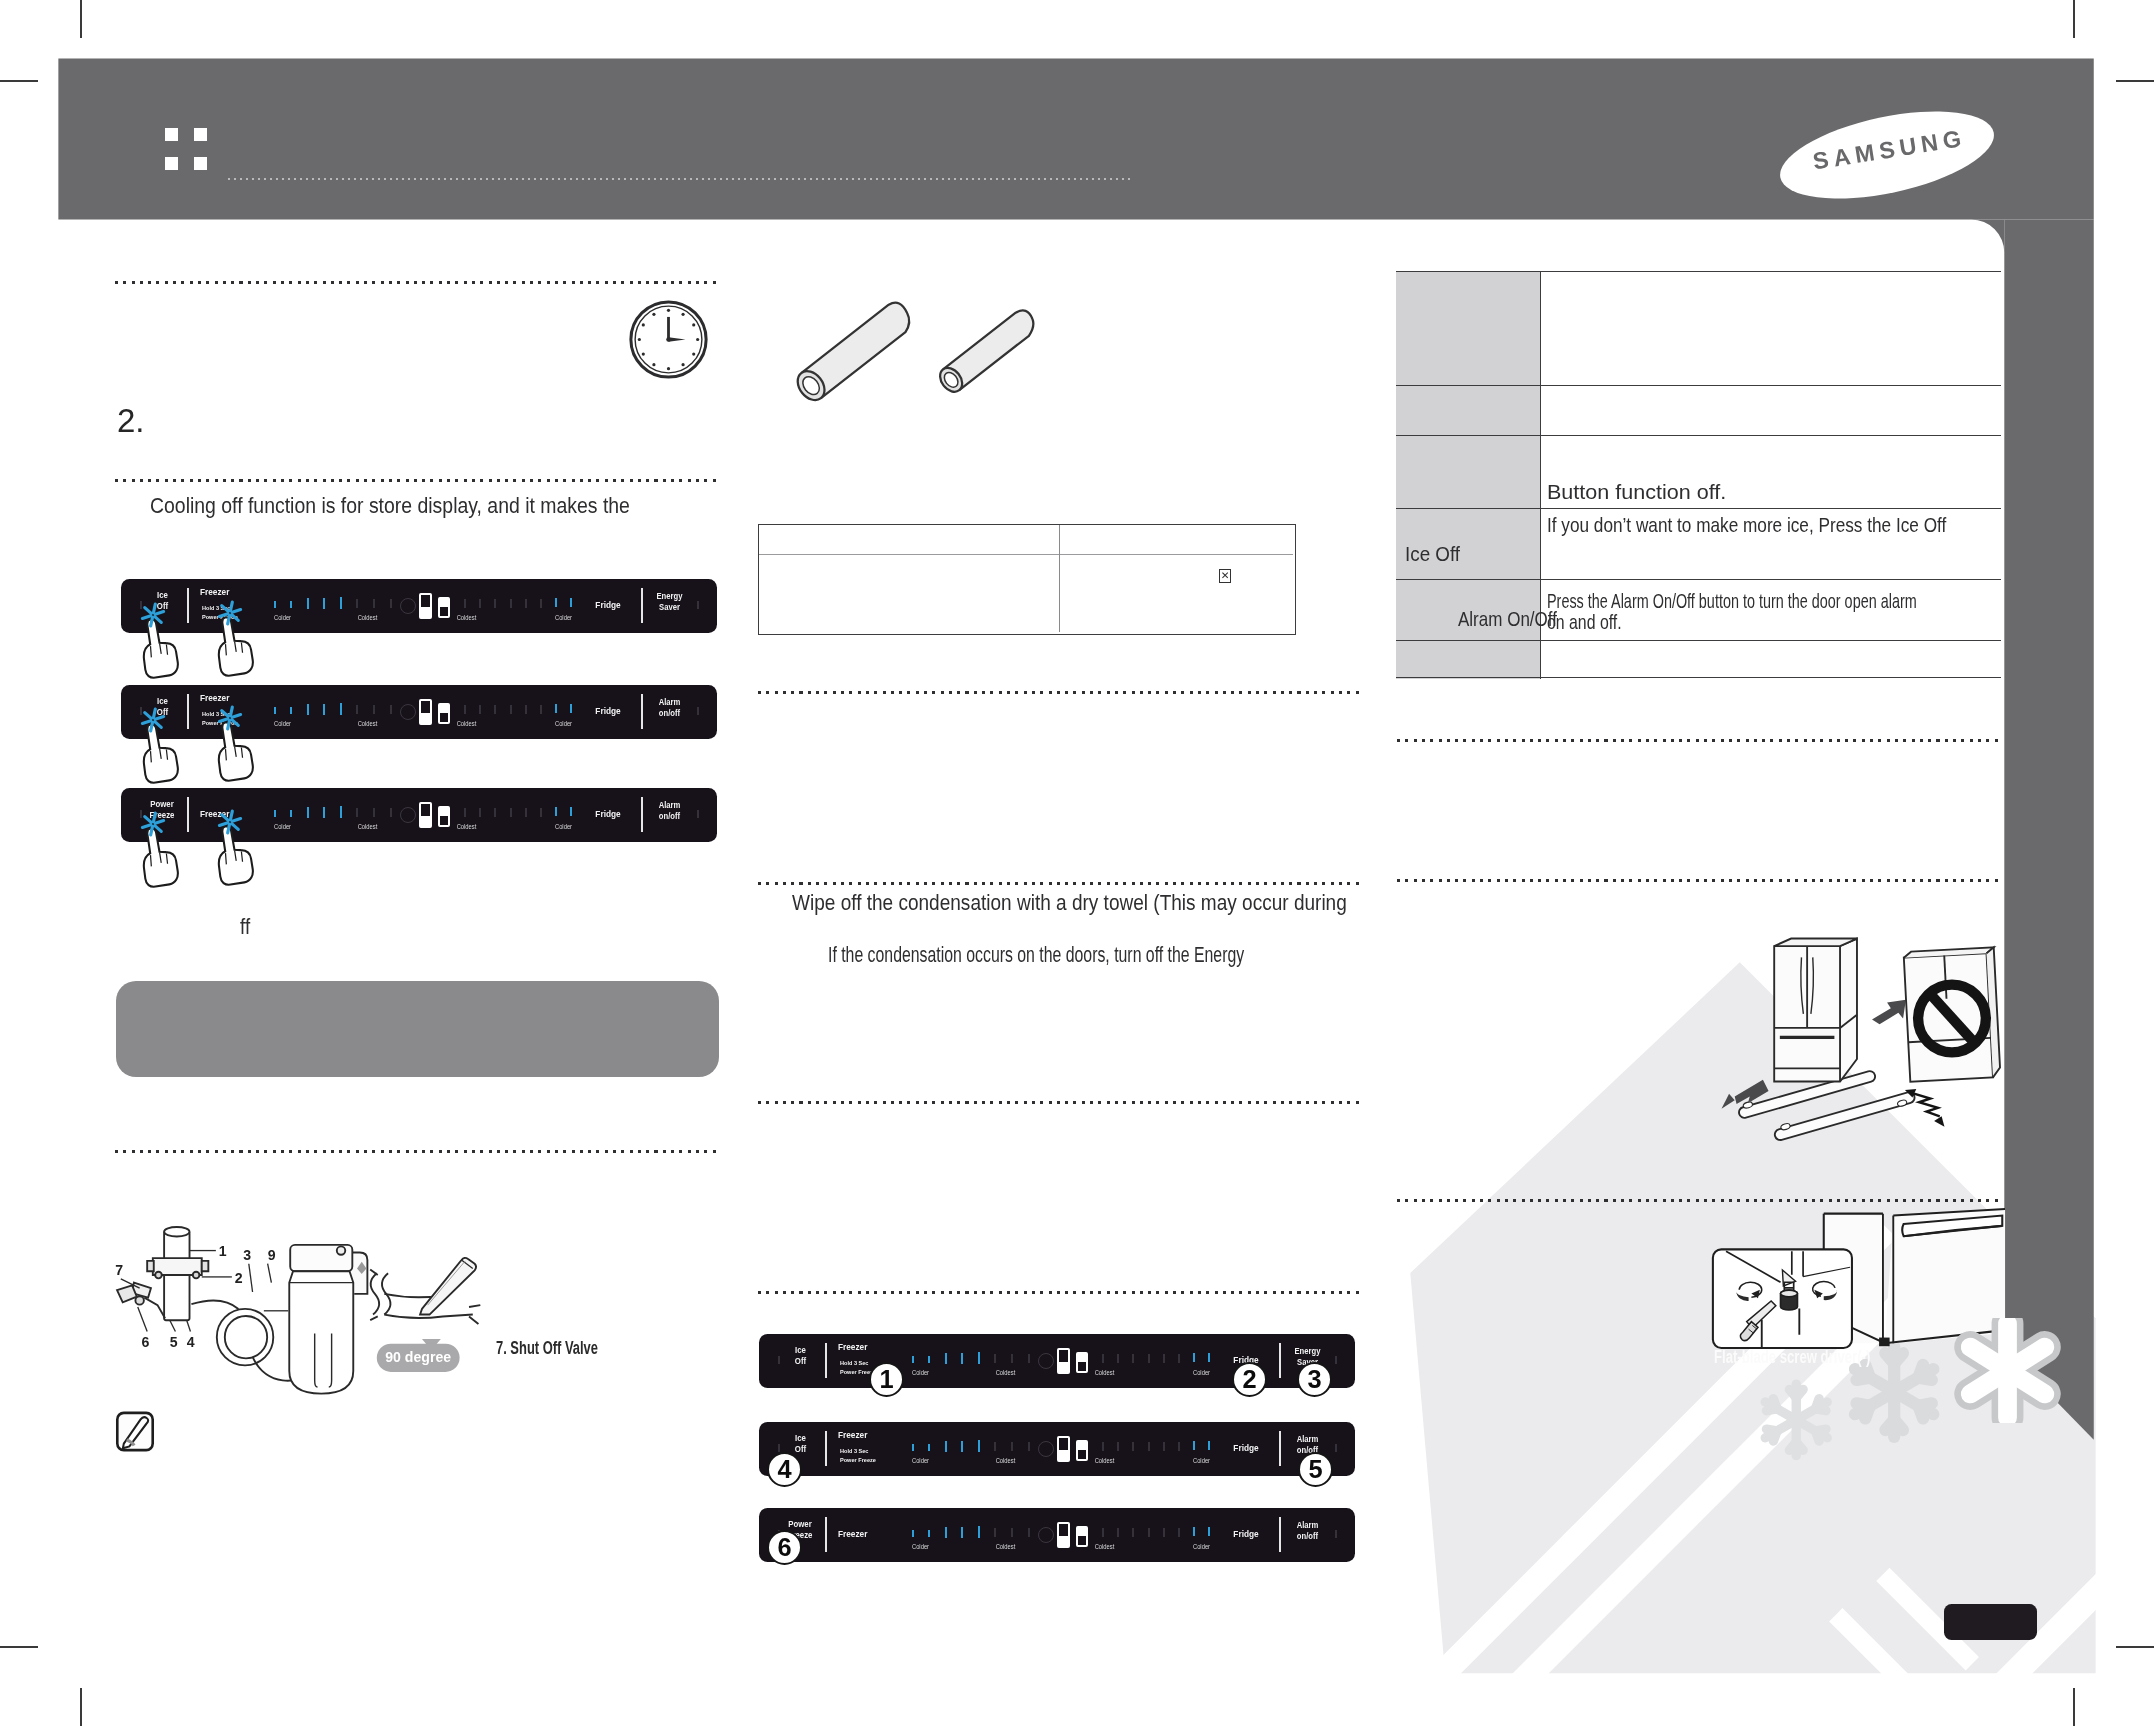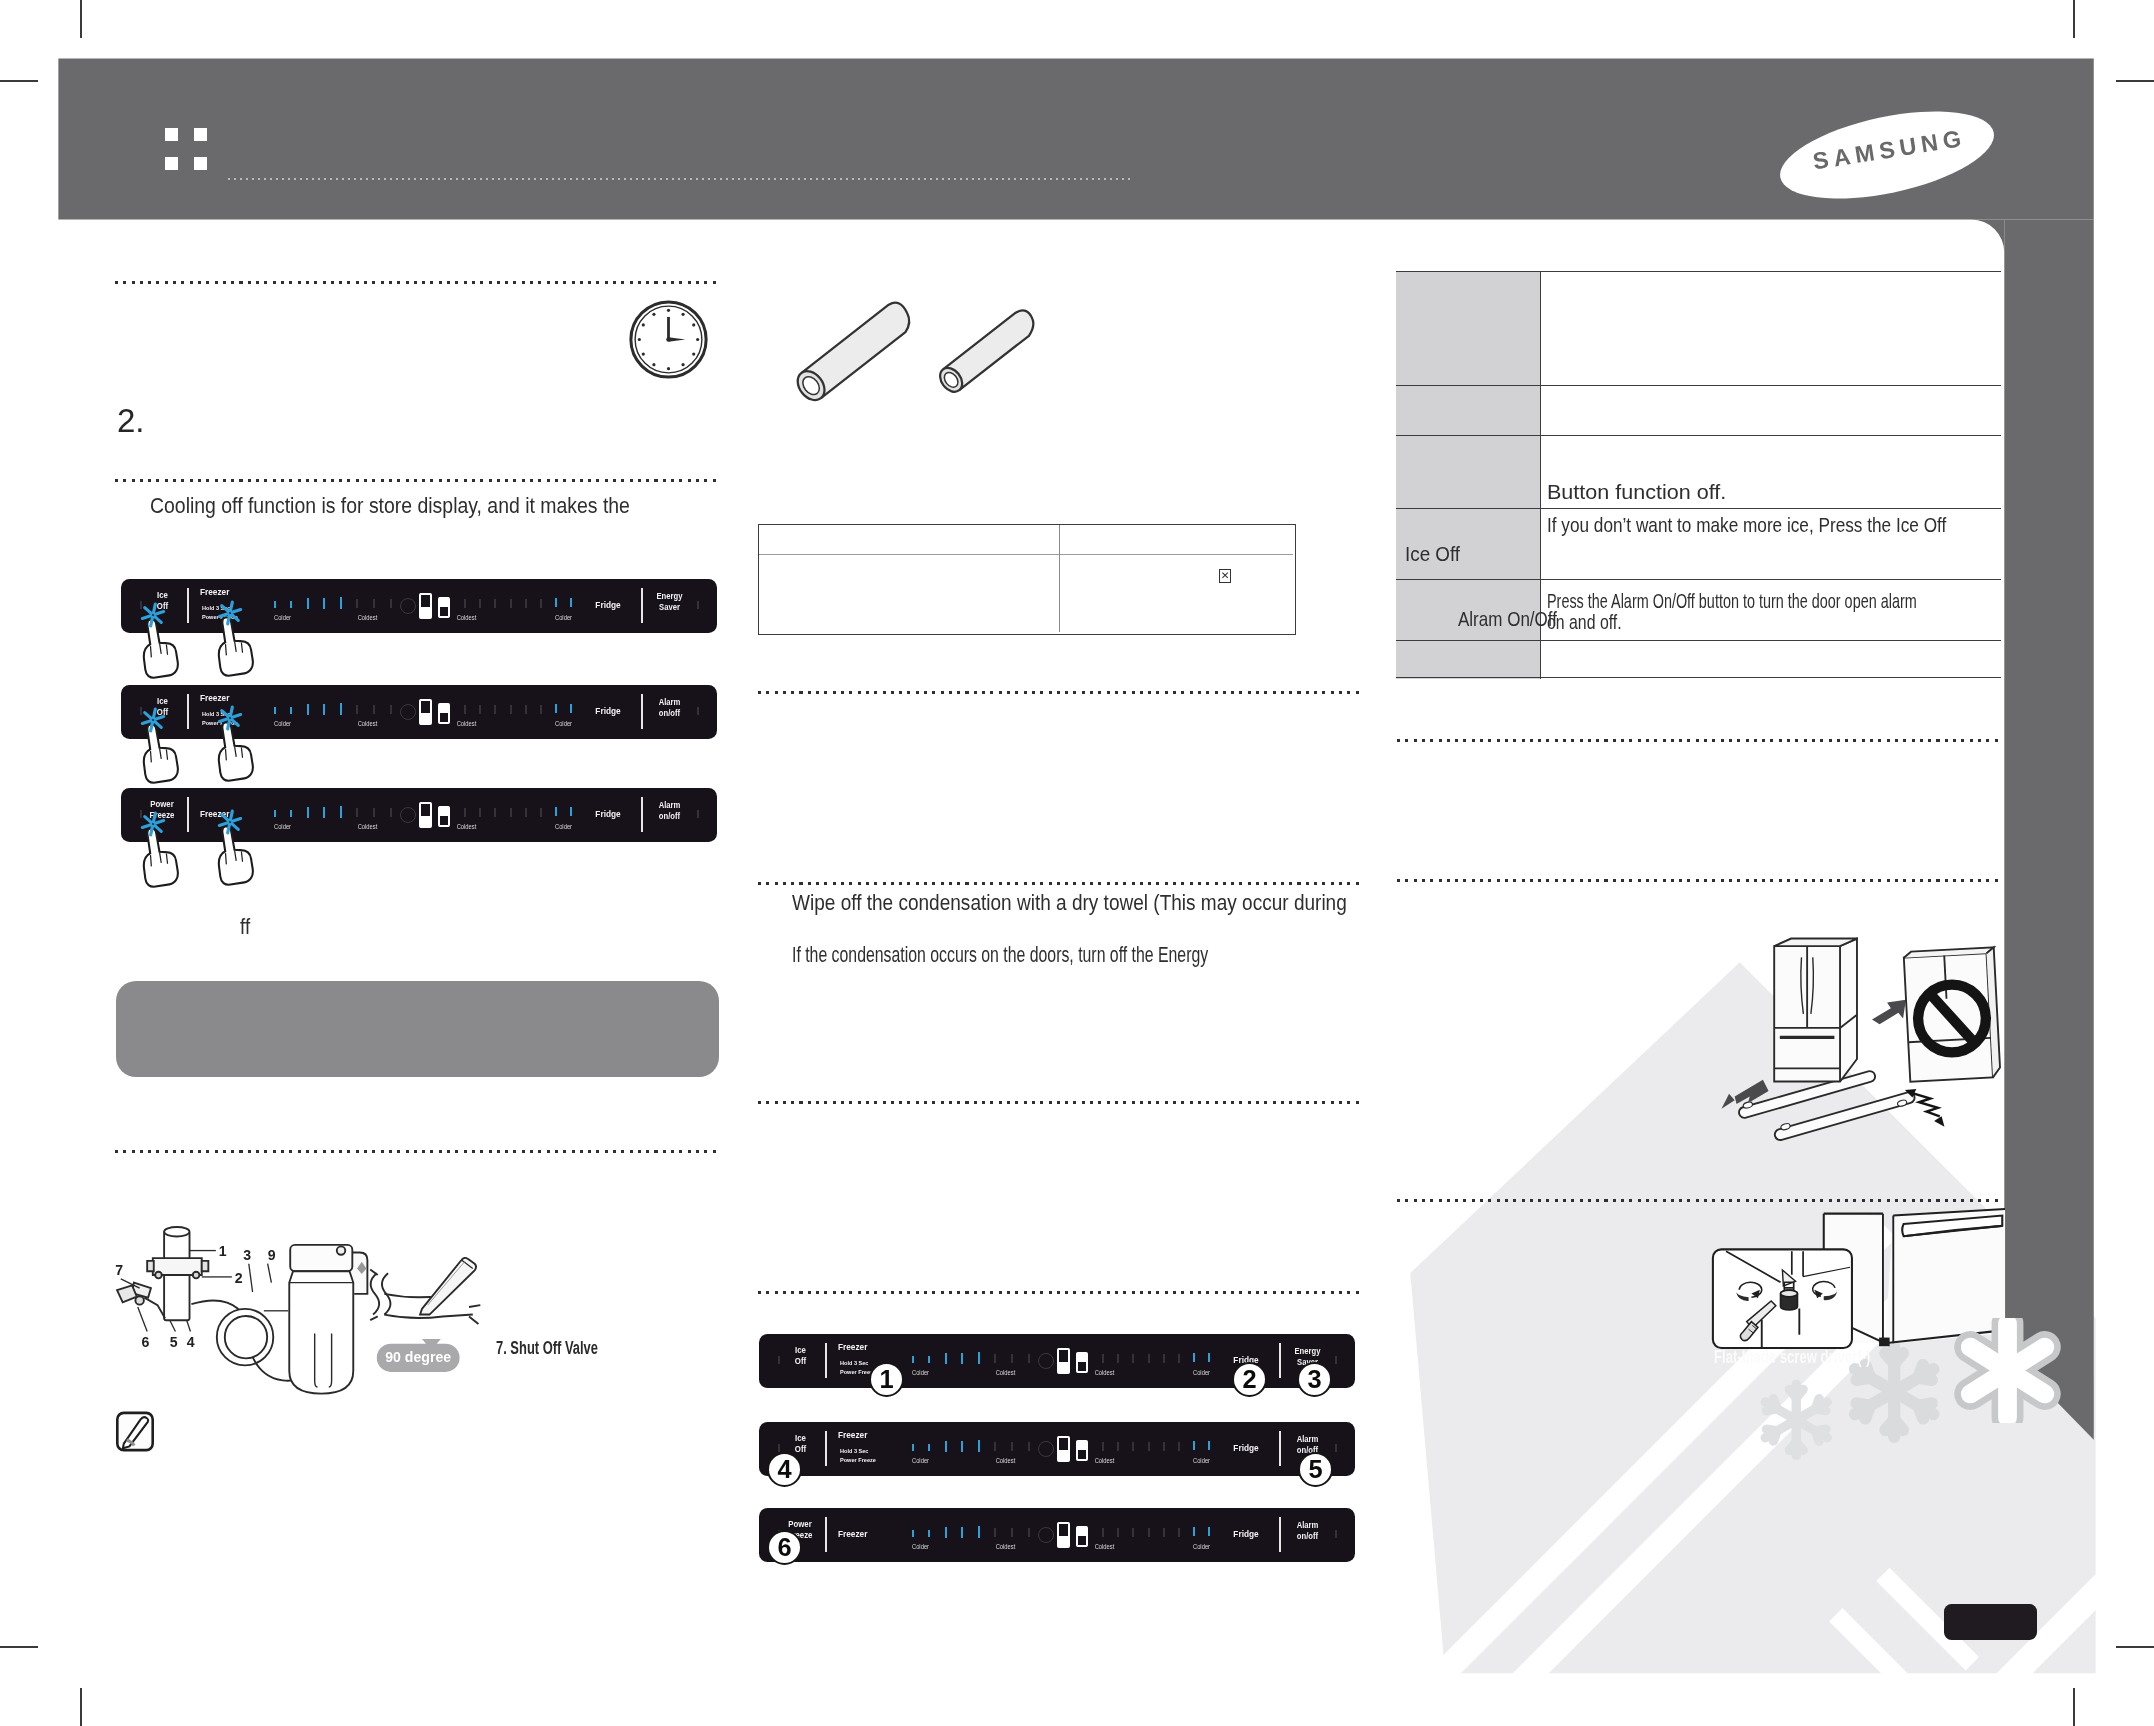--- a/index.html
+++ b/index.html
@@ -107,21 +107,21 @@
     <div class="dl" style="left:758px;top:1101px;width:604px;"></div>
     <div class="dl" style="left:758px;top:1291px;width:604px;"></div>
     <div class="dl" style="left:1397px;top:739px;width:605px;"></div>
     <div class="dl" style="left:1397px;top:879px;width:605px;"></div>
     <div class="dl" style="left:1397px;top:1199px;width:605px;"></div>
     <div class="abs" style="left:117px;top:402px;font-size:33px;color:#262626;">2.</div>
     <div class="abs" style="left:150px;top:493px;z-index:5;"><span style="display:inline-block;white-space:nowrap;transform:scaleX(0.860);transform-origin:0 0;font-size:22.6px;font-weight:400;color:#2e2e30;">Cooling off function is for store display, and it makes the</span></div>
     <div class="abs" style="left:240px;top:914px;z-index:5;"><span style="display:inline-block;white-space:nowrap;transform:scaleX(0.831);transform-origin:0 0;font-size:22.6px;font-weight:400;color:#2e2e30;">ff</span></div>
     <div class="abs" style="left:116px;top:981px;width:603px;height:96px;background:#8a898b;border-radius:20px;z-index:2;"></div>
     <div class="abs" style="left:792px;top:890px;z-index:5;"><span style="display:inline-block;white-space:nowrap;transform:scaleX(0.842);transform-origin:0 0;font-size:22.6px;font-weight:400;color:#2e2e30;">Wipe off the condensation with a dry towel (This may occur during</span></div>
-    <div class="abs" style="left:792px;top:942px;z-index:5;text-align:center;"><span style="display:inline-block;white-space:nowrap;transform:scaleX(0.701);transform-origin:0 0;font-size:22.6px;font-weight:400;color:#2e2e30;">If the condensation occurs on the doors, turn off the Energy</span></div>
+    <div class="abs" style="left:828px;top:942px;z-index:5;text-align:center;"><span style="display:inline-block;white-space:nowrap;transform:scaleX(0.701);transform-origin:0 0;font-size:22.6px;font-weight:400;color:#2e2e30;">If the condensation occurs on the doors, turn off the Energy</span></div>
     <div class="pnl" style="left:121px;top:579px;z-index:5;">
       <div class="tick td" style="left:19px;top:21.7px;height:8.5px;"></div>
       <div class="tick td" style="left:576px;top:21.7px;height:8.5px;"></div>
       <div class="pl" style="left:21px;top:11.3px;width:41px;font-size:8.7px;line-height:10.5px;transform:scaleX(.9);">Ice<br>Off</div>
       <div class="pdv" style="left:66px;"></div>
       <div class="pl" style="left:79px;top:7.5px;width:66px;text-align:left;font-size:9.2px;transform:scaleX(.9);transform-origin:0 0;">Freezer</div>
       <div class="pl" style="left:81px;top:24.5px;width:66px;text-align:left;font-size:6.2px;font-weight:600;transform:scaleX(.9);transform-origin:0 0;">Hold 3 Sec</div>
       <div class="pl" style="left:81px;top:34px;width:66px;text-align:left;font-size:6.2px;font-weight:600;transform:scaleX(.9);transform-origin:0 0;">Power Freeze</div>
       <div class="tick tb" style="left:153px;top:21.7px;height:7.5px;"></div>
       <div class="tick tb" style="left:169px;top:21.7px;height:7.5px;"></div>

